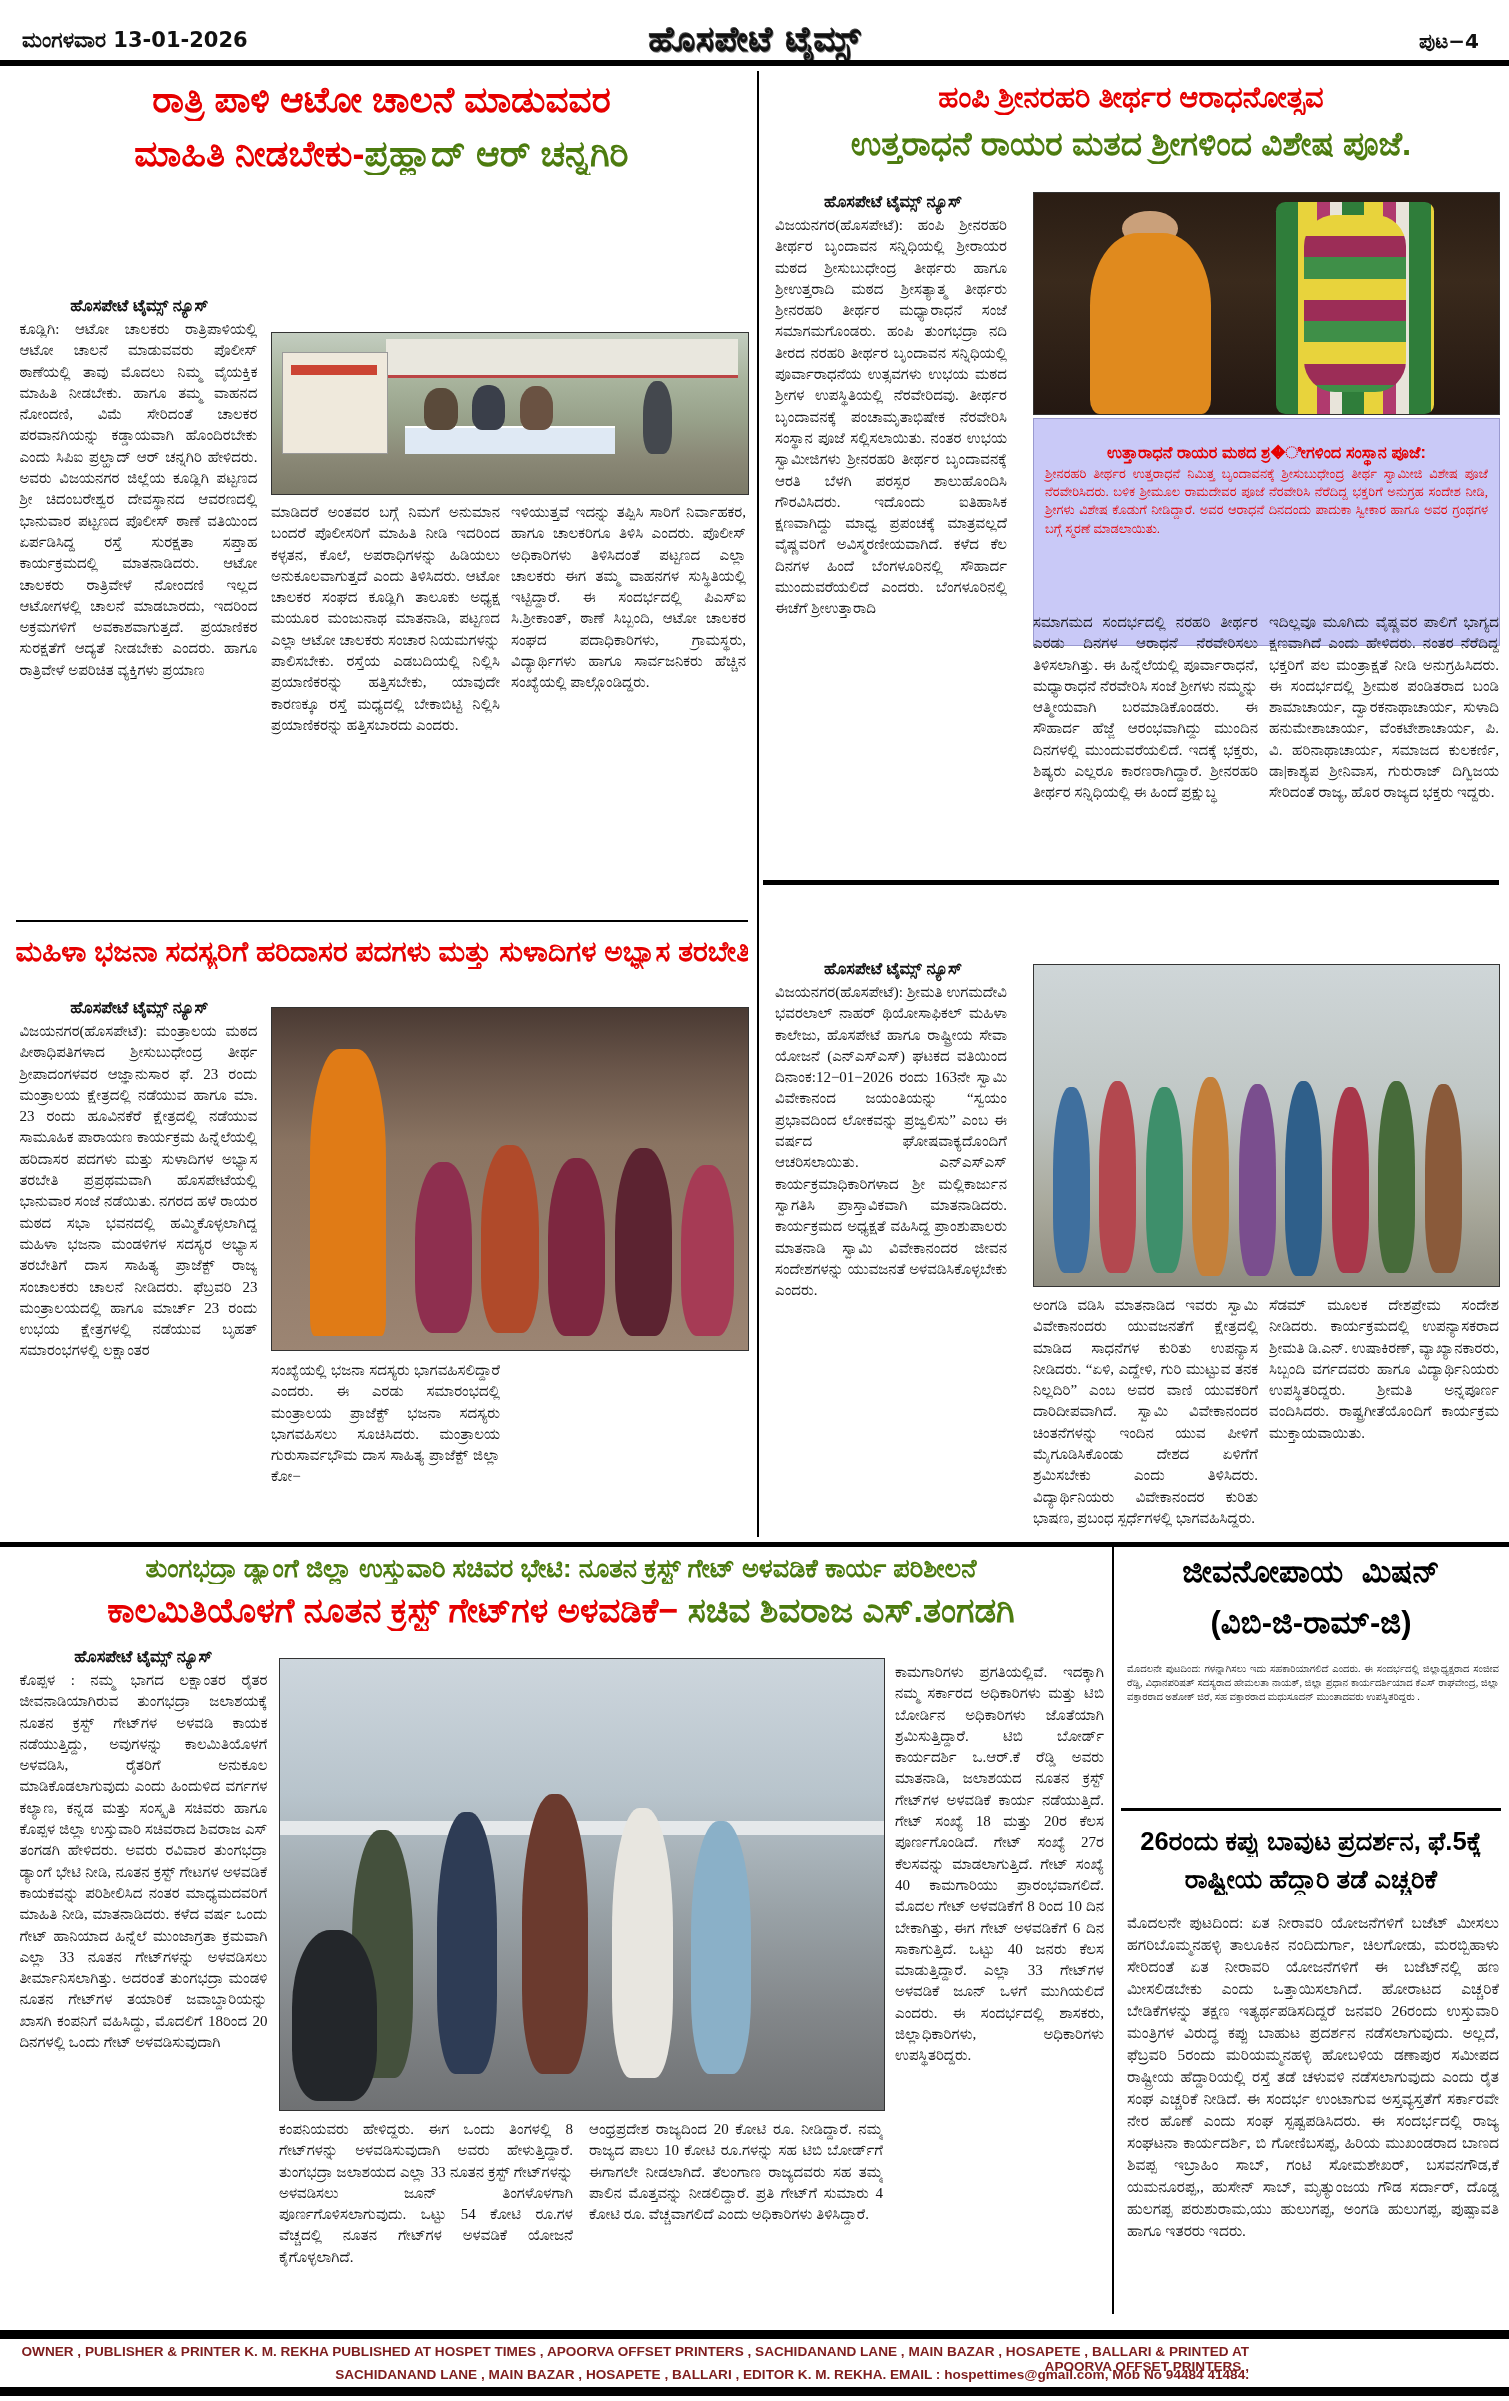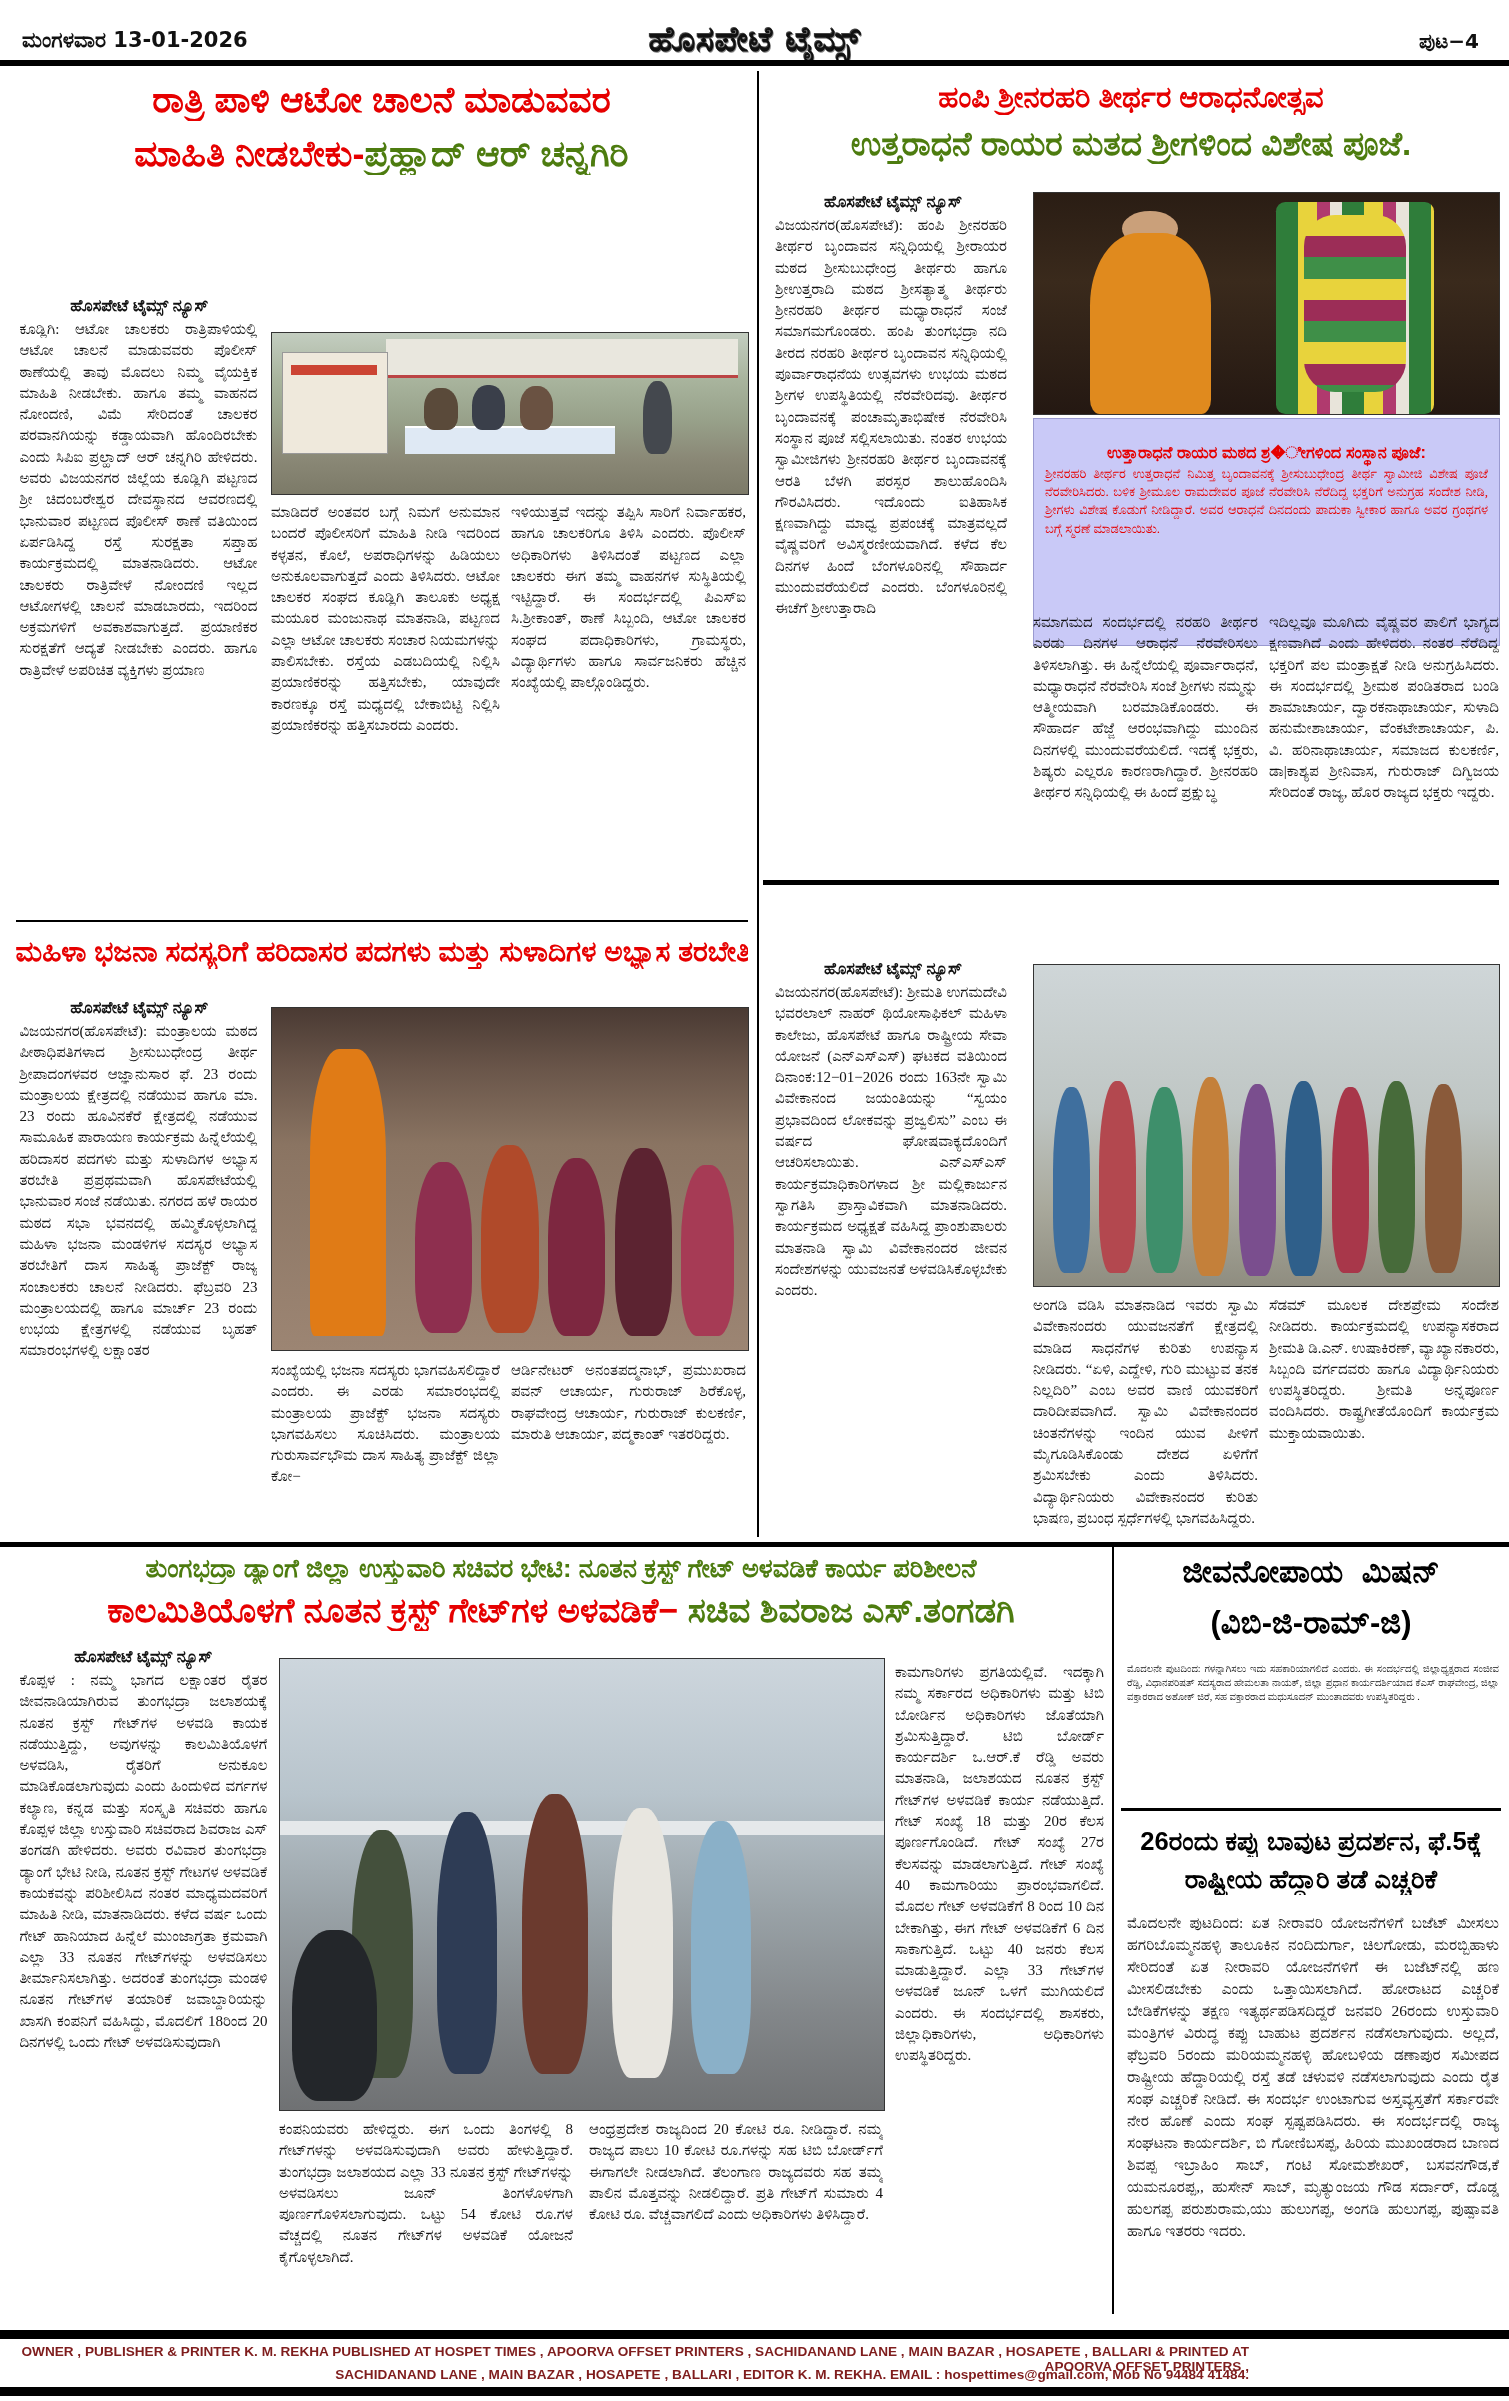--- a/index.html
+++ b/index.html
@@ -106,21 +106,20 @@
   <div class="abs col" style="left:19.4px;top:1021px;width:238px;height:517px;">ವಿಜಯನಗರ(ಹೊಸಪೇಟೆ): ಮಂತ್ರಾಲಯ ಮಠದ ಪೀಠಾಧಿಪತಿಗಳಾದ ಶ್ರೀಸುಬುಧೇಂದ್ರ ತೀರ್ಥ ಶ್ರೀಪಾದಂಗಳವರ ಆಜ್ಞಾನುಸಾರ ಫೆ. 23 ರಂದು ಮಂತ್ರಾಲಯ ಕ್ಷೇತ್ರದಲ್ಲಿ ನಡೆಯುವ ಹಾಗೂ ಮಾ. 23 ರಂದು ಹೂವಿನಕೆರೆ ಕ್ಷೇತ್ರದಲ್ಲಿ ನಡೆಯುವ ಸಾಮೂಹಿಕ ಪಾರಾಯಣ ಕಾರ್ಯಕ್ರಮ ಹಿನ್ನೆಲೆಯಲ್ಲಿ ಹರಿದಾಸರ ಪದಗಳು ಮತ್ತು ಸುಳಾದಿಗಳ ಅಭ್ಯಾಸ ತರಬೇತಿ ಪ್ರಪ್ರಥಮವಾಗಿ ಹೊಸಪೇಟೆಯಲ್ಲಿ ಭಾನುವಾರ ಸಂಜೆ ನಡೆಯಿತು. ನಗರದ ಹಳೆ ರಾಯರ ಮಠದ ಸಭಾ ಭವನದಲ್ಲಿ ಹಮ್ಮಿಕೊಳ್ಳಲಾಗಿದ್ದ ಮಹಿಳಾ ಭಜನಾ ಮಂಡಳಿಗಳ ಸದಸ್ಯರ ಅಭ್ಯಾಸ ತರಬೇತಿಗೆ ದಾಸ ಸಾಹಿತ್ಯ ಪ್ರಾಜೆಕ್ಟ್ ರಾಜ್ಯ ಸಂಚಾಲಕರು ಚಾಲನೆ ನೀಡಿದರು. ಫೆಬ್ರವರಿ 23 ಮಂತ್ರಾಲಯದಲ್ಲಿ ಹಾಗೂ ಮಾರ್ಚ್ 23 ರಂದು ಉಭಯ ಕ್ಷೇತ್ರಗಳಲ್ಲಿ ನಡೆಯುವ ಬೃಹತ್ ಸಮಾರಂಭಗಳಲ್ಲಿ ಲಕ್ಷಾಂತರ</div>
   <div class="abs photo ph3" style="left:271px;top:1007px;width:476px;height:342px;">
     <div class="ph3-monk"></div>
     <div class="fig" style="left:30%;top:45%;width:12%;height:50%;background:#8e2f4f;"></div>
     <div class="fig" style="left:44%;top:40%;width:12%;height:55%;background:#b04a2a;"></div>
     <div class="fig" style="left:58%;top:44%;width:12%;height:52%;background:#7d2740;"></div>
     <div class="fig" style="left:72%;top:41%;width:12%;height:55%;background:#5c2331;"></div>
     <div class="fig" style="left:86%;top:46%;width:11%;height:50%;background:#a63b55;"></div>
   </div>
   <div class="abs col" style="left:271px;top:1360px;width:229px;height:177px;">ಸಂಖ್ಯೆಯಲ್ಲಿ ಭಜನಾ ಸದಸ್ಯರು ಭಾಗವಹಿಸಲಿದ್ದಾರೆ ಎಂದರು. ಈ ಎರಡು ಸಮಾರಂಭದಲ್ಲಿ ಮಂತ್ರಾಲಯ ಪ್ರಾಜೆಕ್ಟ್ ಭಜನಾ ಸದಸ್ಯರು ಭಾಗವಹಿಸಲು ಸೂಚಿಸಿದರು. ಮಂತ್ರಾಲಯ ಗುರುಸಾರ್ವಭೌಮ ದಾಸ ಸಾಹಿತ್ಯ ಪ್ರಾಜೆಕ್ಟ್ ಜಿಲ್ಲಾ ಕೋ−</div>
-  <div class="abs col" style="left:511px;top:1360px;width:235px;height:177px;">ಆರ್ಡಿನೇಟರ್ ಅನಂತಪದ್ಮನಾಭ್, ಪ್ರಮುಖರಾದ ಪವನ್ ಆಚಾರ್ಯ, ಗುರುರಾಜ್ ಶಿರೆಕೊಳ್ಳ, ರಾಘವೇಂದ್ರ ಆಚಾರ್ಯ, ಗುರುರಾಜ್ ಕುಲಕರ್ಣಿ, ಮಾರುತಿ ಆಚಾರ್ಯ, ಪದ್ಮಕಾಂತ್ ಇತರರಿದ್ದರು.</div>
 
   <div class="abs byline" style="left:775px;top:959px;width:236px;">ಹೊಸಪೇಟೆ ಟೈಮ್ಸ್ ನ್ಯೂಸ್</div>
   <div class="abs col" style="left:775px;top:982px;width:232px;height:555px;">ವಿಜಯನಗರ(ಹೊಸಪೇಟೆ): ಶ್ರೀಮತಿ ಉಗಮದೇವಿ ಭವರಲಾಲ್ ನಾಹರ್ ಥಿಯೋಸಾಫಿಕಲ್ ಮಹಿಳಾ ಕಾಲೇಜು, ಹೊಸಪೇಟೆ ಹಾಗೂ ರಾಷ್ಟ್ರೀಯ ಸೇವಾ ಯೋಜನೆ (ಎನ್‌ಎಸ್‌ಎಸ್) ಘಟಕದ ವತಿಯಿಂದ ದಿನಾಂಕ:12−01−2026 ರಂದು 163ನೇ ಸ್ವಾಮಿ ವಿವೇಕಾನಂದ ಜಯಂತಿಯನ್ನು “ಸ್ವಯಂ ಪ್ರಭಾವದಿಂದ ಲೋಕವನ್ನು ಪ್ರಜ್ವಲಿಸು” ಎಂಬ ಈ ವರ್ಷದ ಘೋಷವಾಕ್ಯದೊಂದಿಗೆ ಆಚರಿಸಲಾಯಿತು. ಎನ್‌ಎಸ್‌ಎಸ್ ಕಾರ್ಯಕ್ರಮಾಧಿಕಾರಿಗಳಾದ ಶ್ರೀ ಮಲ್ಲಿಕಾರ್ಜುನ ಸ್ವಾಗತಿಸಿ ಪ್ರಾಸ್ತಾವಿಕವಾಗಿ ಮಾತನಾಡಿದರು. ಕಾರ್ಯಕ್ರಮದ ಅಧ್ಯಕ್ಷತೆ ವಹಿಸಿದ್ದ ಪ್ರಾಂಶುಪಾಲರು ಮಾತನಾಡಿ ಸ್ವಾಮಿ ವಿವೇಕಾನಂದರ ಜೀವನ ಸಂದೇಶಗಳನ್ನು ಯುವಜನತೆ ಅಳವಡಿಸಿಕೊಳ್ಳಬೇಕು ಎಂದರು.</div>
   <div class="abs photo ph4" style="left:1033px;top:964px;width:465px;height:321px;">
     <div class="fig" style="left:4%;top:38%;width:8%;height:58%;background:#3f6f9e;"></div>
     <div class="fig" style="left:14%;top:36%;width:8%;height:60%;background:#b3484f;"></div>
     <div class="fig" style="left:24%;top:38%;width:8%;height:58%;background:#3e8f6b;"></div>
     <div class="fig" style="left:34%;top:35%;width:8%;height:62%;background:#c4803a;"></div>
     <div class="fig" style="left:44%;top:37%;width:8%;height:60%;background:#7a4e8e;"></div>
     <div class="fig" style="left:54%;top:36%;width:8%;height:61%;background:#2f5f8a;"></div>

